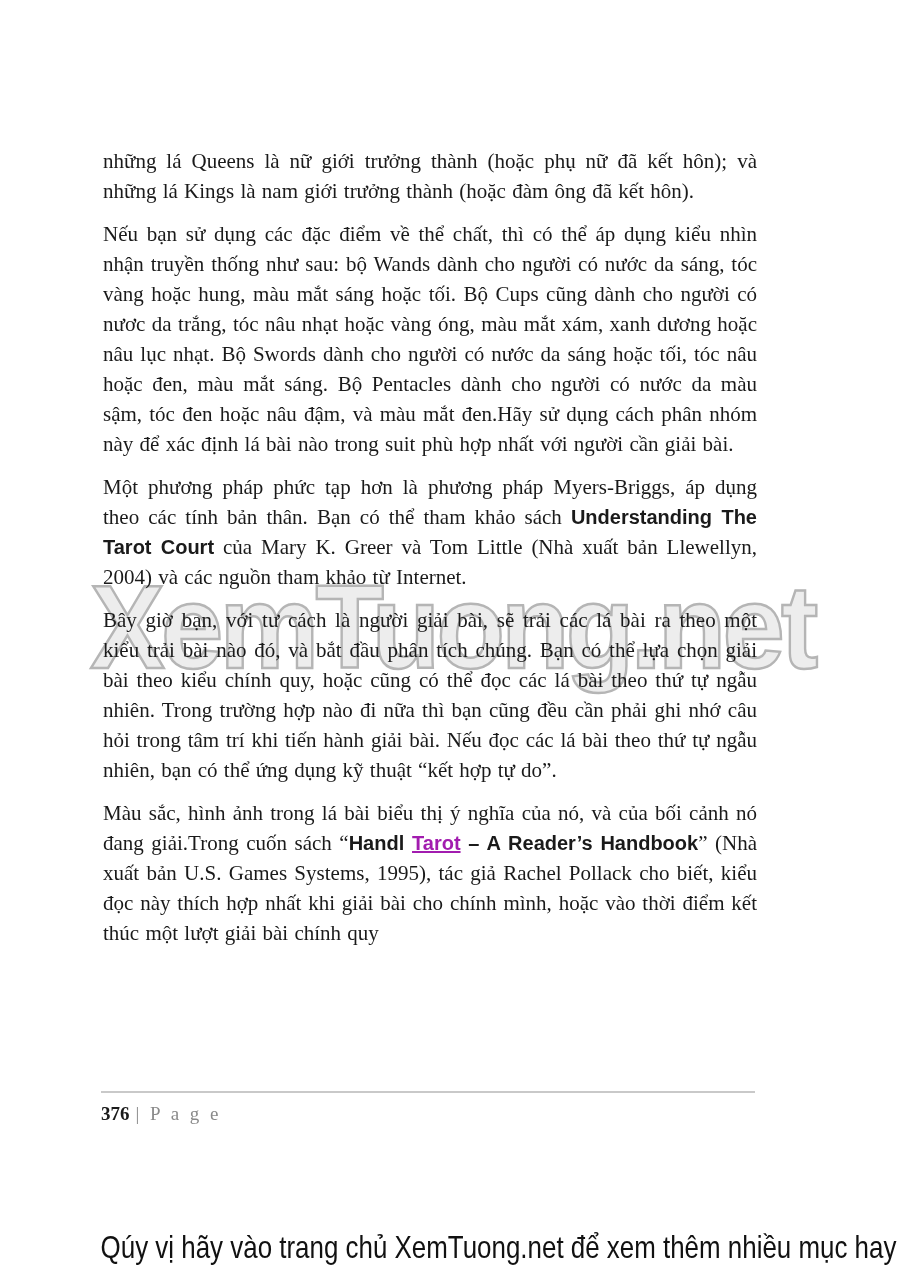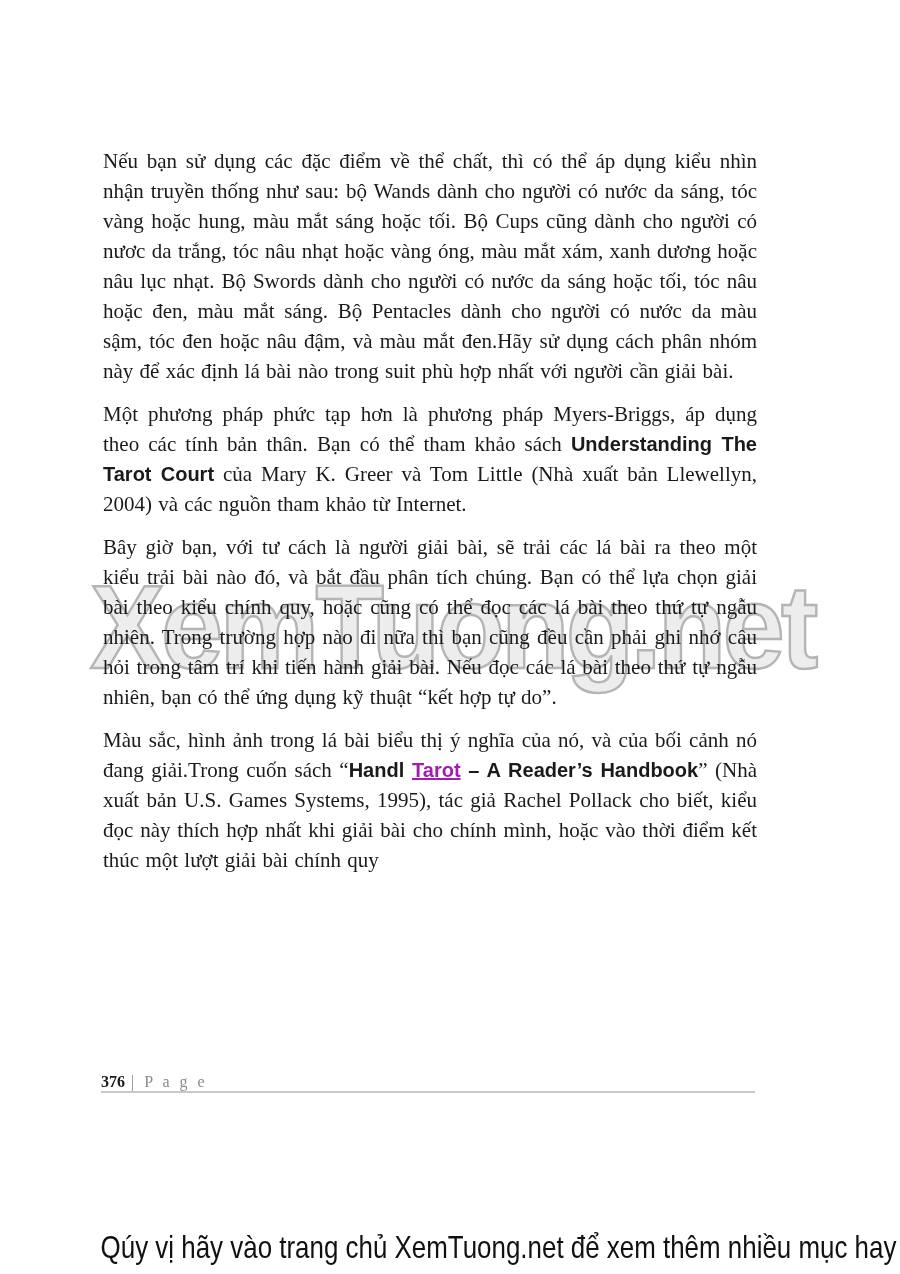--- a/index.html
+++ b/index.html
@@ -69,23 +69,23 @@
     left: 101px;
     top: 1091px;
     width: 654px;
     height: 0;
     border-top: 2px solid #c9c9c9;
     z-index: 1;
   }
   .footer-text {
     position: absolute;
     left: 101px;
-    top: 1068px;
+    top: 1100px;
     z-index: 1;
-    font-size: 16px;
+    font-size: 19px;
     line-height: 28px;
     white-space: nowrap;
   }
   .footer-text .page-number {
     font-weight: bold;
     color: #1a1a1a;
   }
   .footer-text .page-suffix {
     color: #8a8a8a;
     letter-spacing: 3px;
@@ -111,20 +111,21 @@
   }
 </style>
 </head>
 <body>
 
 <div class="page">
 
   <div class="watermark">XemTuong.net</div>
 
   <div class="content">
+      <p class="para"><span>những lá Queens là nữ giới trưởng thành (hoặc phụ nữ đã kết hôn); và những lá Kings là nam giới trưởng thành (hoặc đàm ông đã kết hôn).</span></p>
       <p class="para"><span>Nếu bạn sử dụng các đặc điểm về thể chất, thì có thể áp dụng kiểu nhìn nhận truyền thống như sau: bộ Wands dành cho người có nước da sáng, tóc vàng hoặc hung, màu mắt sáng hoặc tối. Bộ Cups cũng dành cho người có nươc da trắng, tóc nâu nhạt hoặc vàng óng, màu mắt xám, xanh dương hoặc nâu lục nhạt. Bộ Swords dành cho người có nước da sáng hoặc tối, tóc nâu hoặc đen, màu mắt sáng. Bộ Pentacles dành cho người có nước da màu sậm, tóc đen hoặc nâu đậm, và màu mắt đen.Hãy sử dụng cách phân nhóm này để xác định lá bài nào trong suit phù hợp nhất với người cần giải bài.</span></p>
       <p class="para"><span>Một phương pháp phức tạp hơn là phương pháp Myers-Briggs, áp dụng theo các tính bản thân. Bạn có thể tham khảo sách </span><span class="bs">Understanding The Tarot Court</span><span> của Mary K. Greer và Tom Little (Nhà xuất bản Llewellyn, 2004) và các nguồn tham khảo từ Internet.</span></p>
       <p class="para"><span>Bây giờ bạn, với tư cách là người giải bài, sẽ trải các lá bài ra theo một kiểu trải bài nào đó, và bắt đầu phân tích chúng. Bạn có thể lựa chọn giải bài theo kiểu chính quy, hoặc cũng có thể đọc các lá bài theo thứ tự ngẫu nhiên. Trong trường hợp nào đi nữa thì bạn cũng đều cần phải ghi nhớ câu hỏi trong tâm trí khi tiến hành giải bài. Nếu đọc các lá bài theo thứ tự ngẫu nhiên, bạn có thể ứng dụng kỹ thuật “kết hợp tự do”.</span></p>
       <p class="para"><span>Màu sắc, hình ảnh trong lá bài biểu thị ý nghĩa của nó, và của bối cảnh nó đang giải.Trong cuốn sách “</span><span class="bs">Handl </span><a class="doc-link bs" href="#">Tarot</a><span class="bs"> – A Reader’s Handbook</span><span>” (Nhà xuất bản U.S. Games Systems, 1995), tác giả Rachel Pollack cho biết, kiểu đọc này thích hợp nhất khi giải bài cho chính mình, hoặc vào thời điểm kết thúc một lượt giải bài chính quy</span></p>
     </div>
 
   <div class="footer-rule"></div>
 
   <div class="footer-text">
     <span class="page-number">376</span><span class="page-suffix">| P a g e</span>

